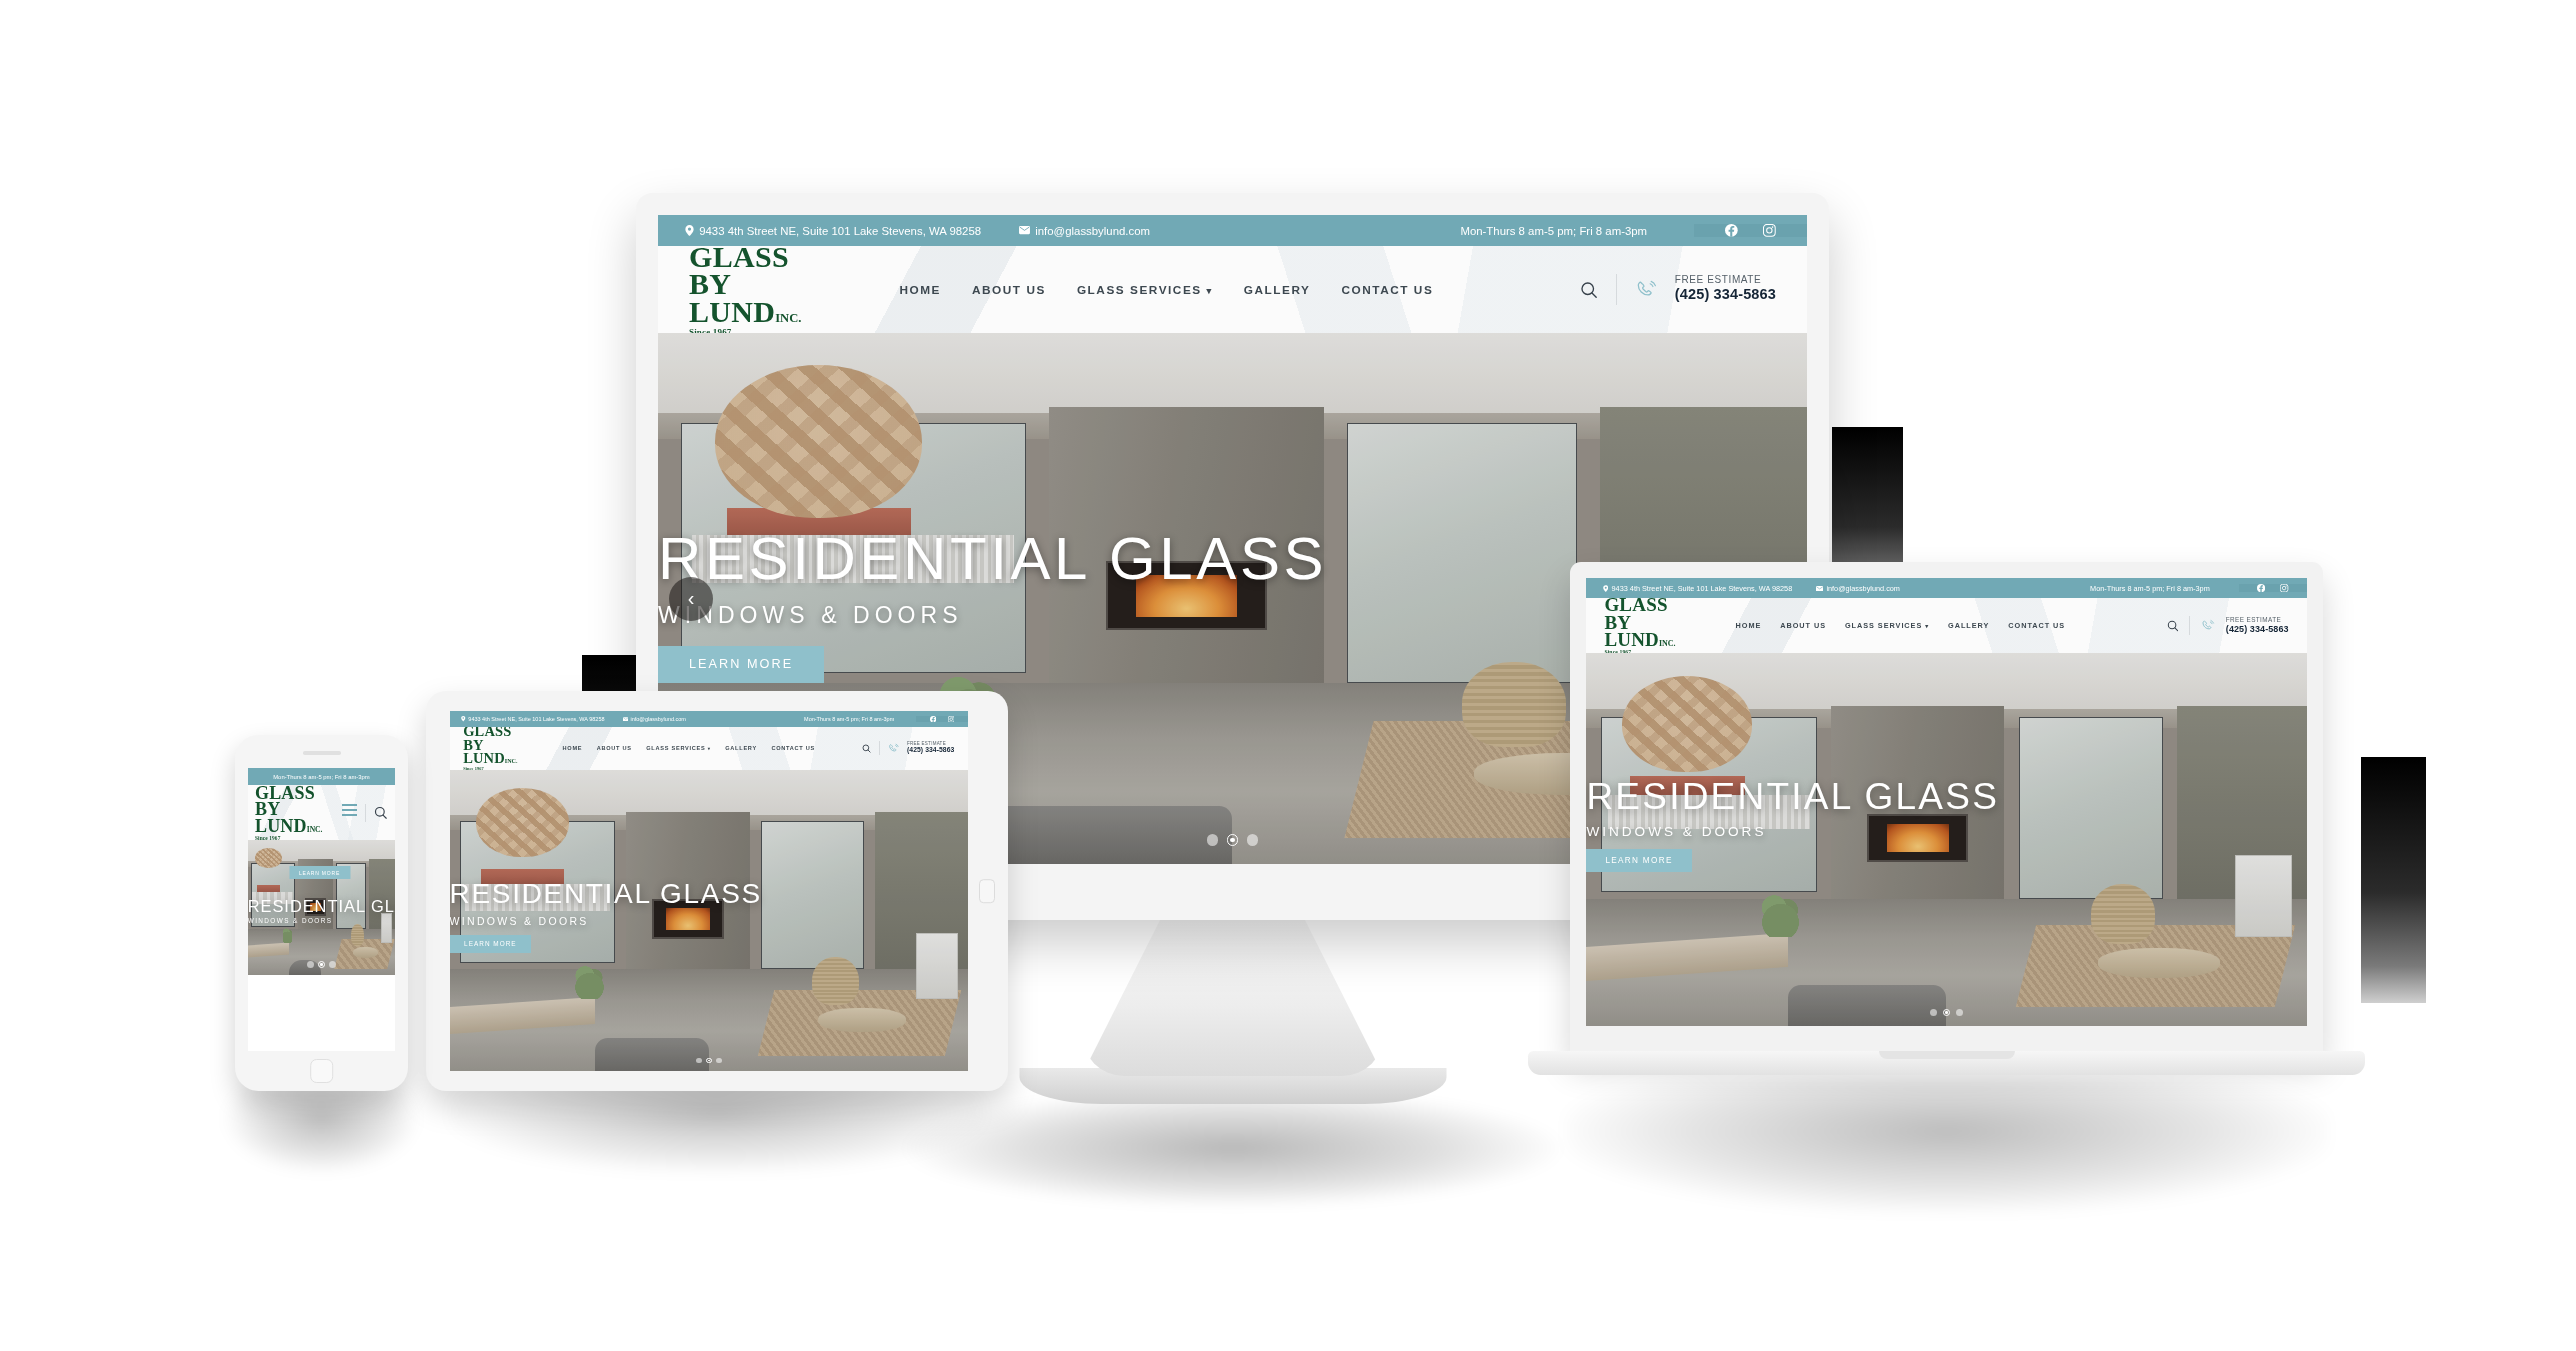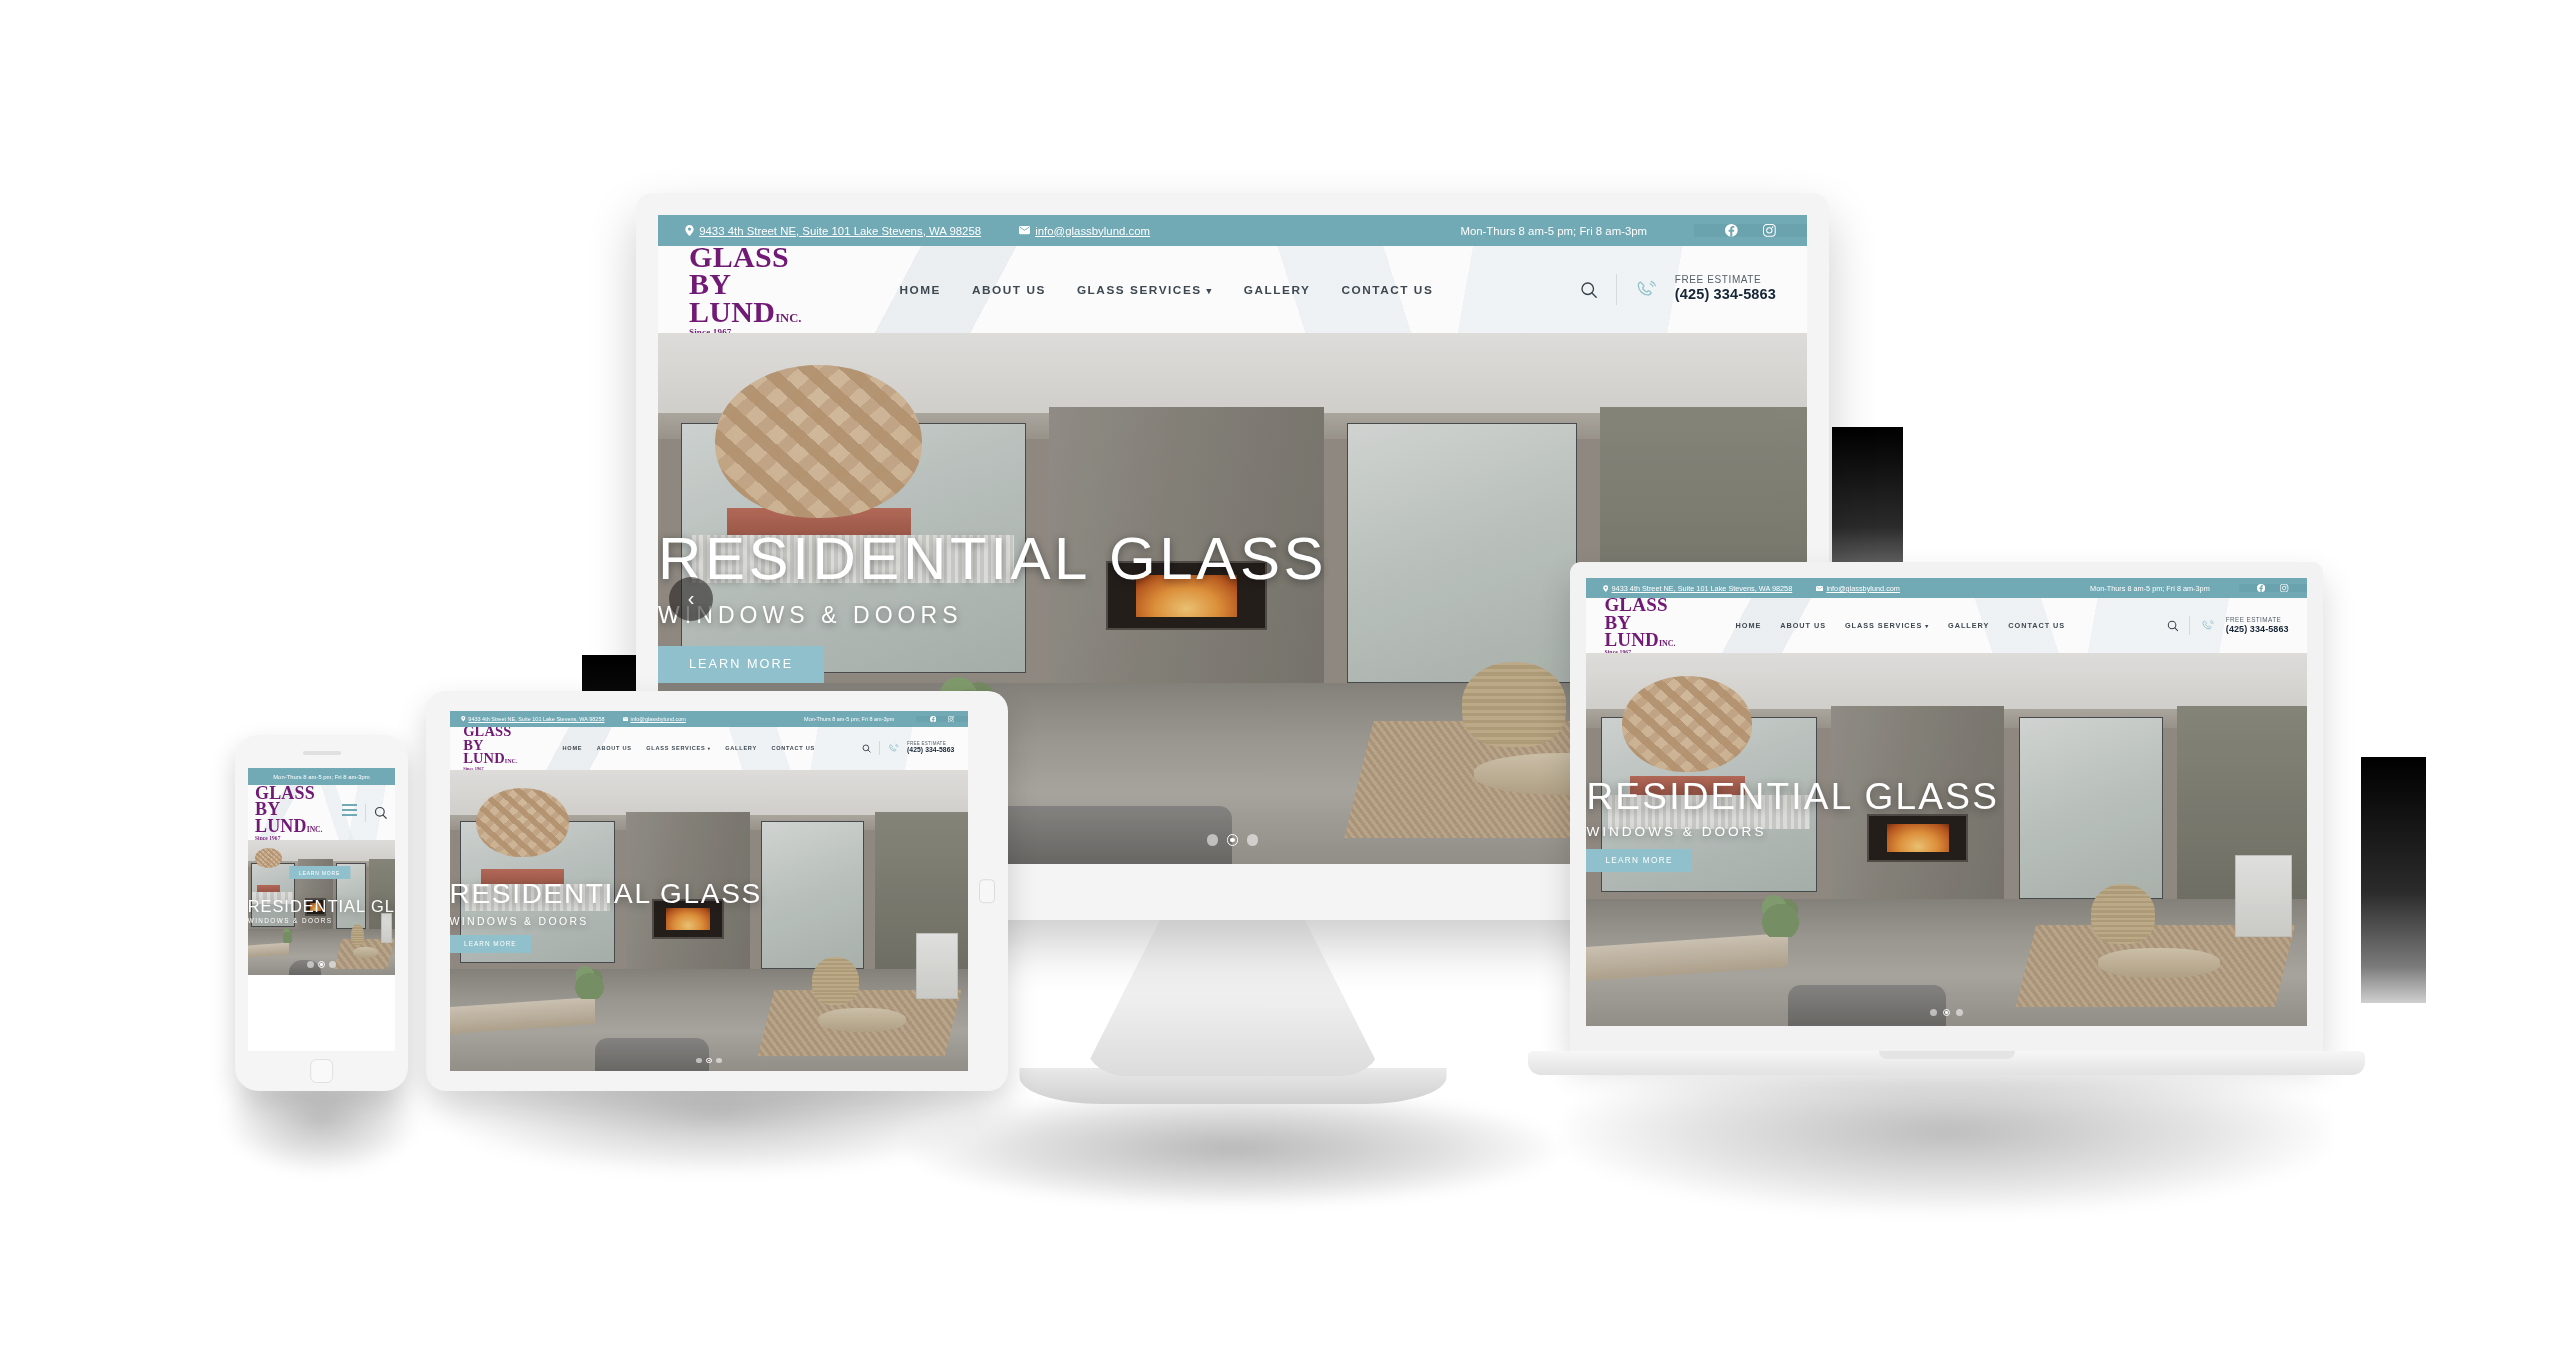--- a/index.html
+++ b/index.html
@@ -20,40 +20,40 @@
   .bd-mid   { left: 1832px; top: 427px;  width:  71px;  height: 182px; }
   .bd-right { left: 2361px; top: 757px;  width:  65px;  height: 246px; }
 
   
   .site { position:absolute; inset:0; background:#ffffff; overflow:hidden; }
   .topbar {
     display:flex; align-items:center; width:100%;
     background:#71a9b5; color:#ffffff; white-space:nowrap;
   }
   .tb-left { display:flex; align-items:center; }
-  .tb-item { display:flex; align-items:center; gap:.45em;text-decoration:underline; }
+  .tb-item { display:flex; align-items:center; gap:.45em; }
   .tb-right { margin-left:auto; display:flex; align-items:center; }
   .tb-social {
     background:#6aa2ae; display:flex; align-items:center; height:100%;
   }
   .tb-social .soc { display:flex; align-items:center; justify-content:center; }
 
   .navbar {
     position:relative; display:flex; align-items:center; width:100%;
     background:#fbfbfb; overflow:hidden;
   }
   .navbar::before{
     content:""; position:absolute; inset:0;
     background:
       linear-gradient(118deg, transparent 22%, rgba(222,228,232,.55) 22%, rgba(222,228,232,.55) 30%, transparent 30%),
       linear-gradient(72deg, transparent 55%, rgba(226,232,236,.5) 55%, rgba(226,232,236,.5) 64%, transparent 64%),
       linear-gradient(100deg, transparent 70%, rgba(232,237,240,.6) 70%, rgba(232,237,240,.6) 88%, transparent 88%);
     pointer-events:none;
   }
-  .logo { position:relative; z-index:2; color:#701a75; font-family:"Liberation Serif", serif; font-weight:700; line-height:.92; }
+  .logo { position:relative; z-index:2; color:#14532d; font-family:"Liberation Serif", serif; font-weight:700; line-height:.92; }
   .logo .l1, .logo .l2, .logo .l3 { display:block; letter-spacing:.01em; }
   .logo .inc { font-size:.42em; letter-spacing:0; }
   .logo .since { display:block; text-align:left; font-size:.30em; letter-spacing:.02em; margin-top:.25em; }
 
   .menu { position:relative; z-index:2; display:flex; align-items:center; color:#3d4850; white-space:nowrap;font-weight:bold; }
   .menu .mi { letter-spacing:.13em; }
   .caret { font-size:.8em; }
   .nav-tools { position:relative; z-index:2; display:flex; margin-left:auto; }
   .divider { background:#d6dadd; }
   .estimate { line-height:1.15; }

